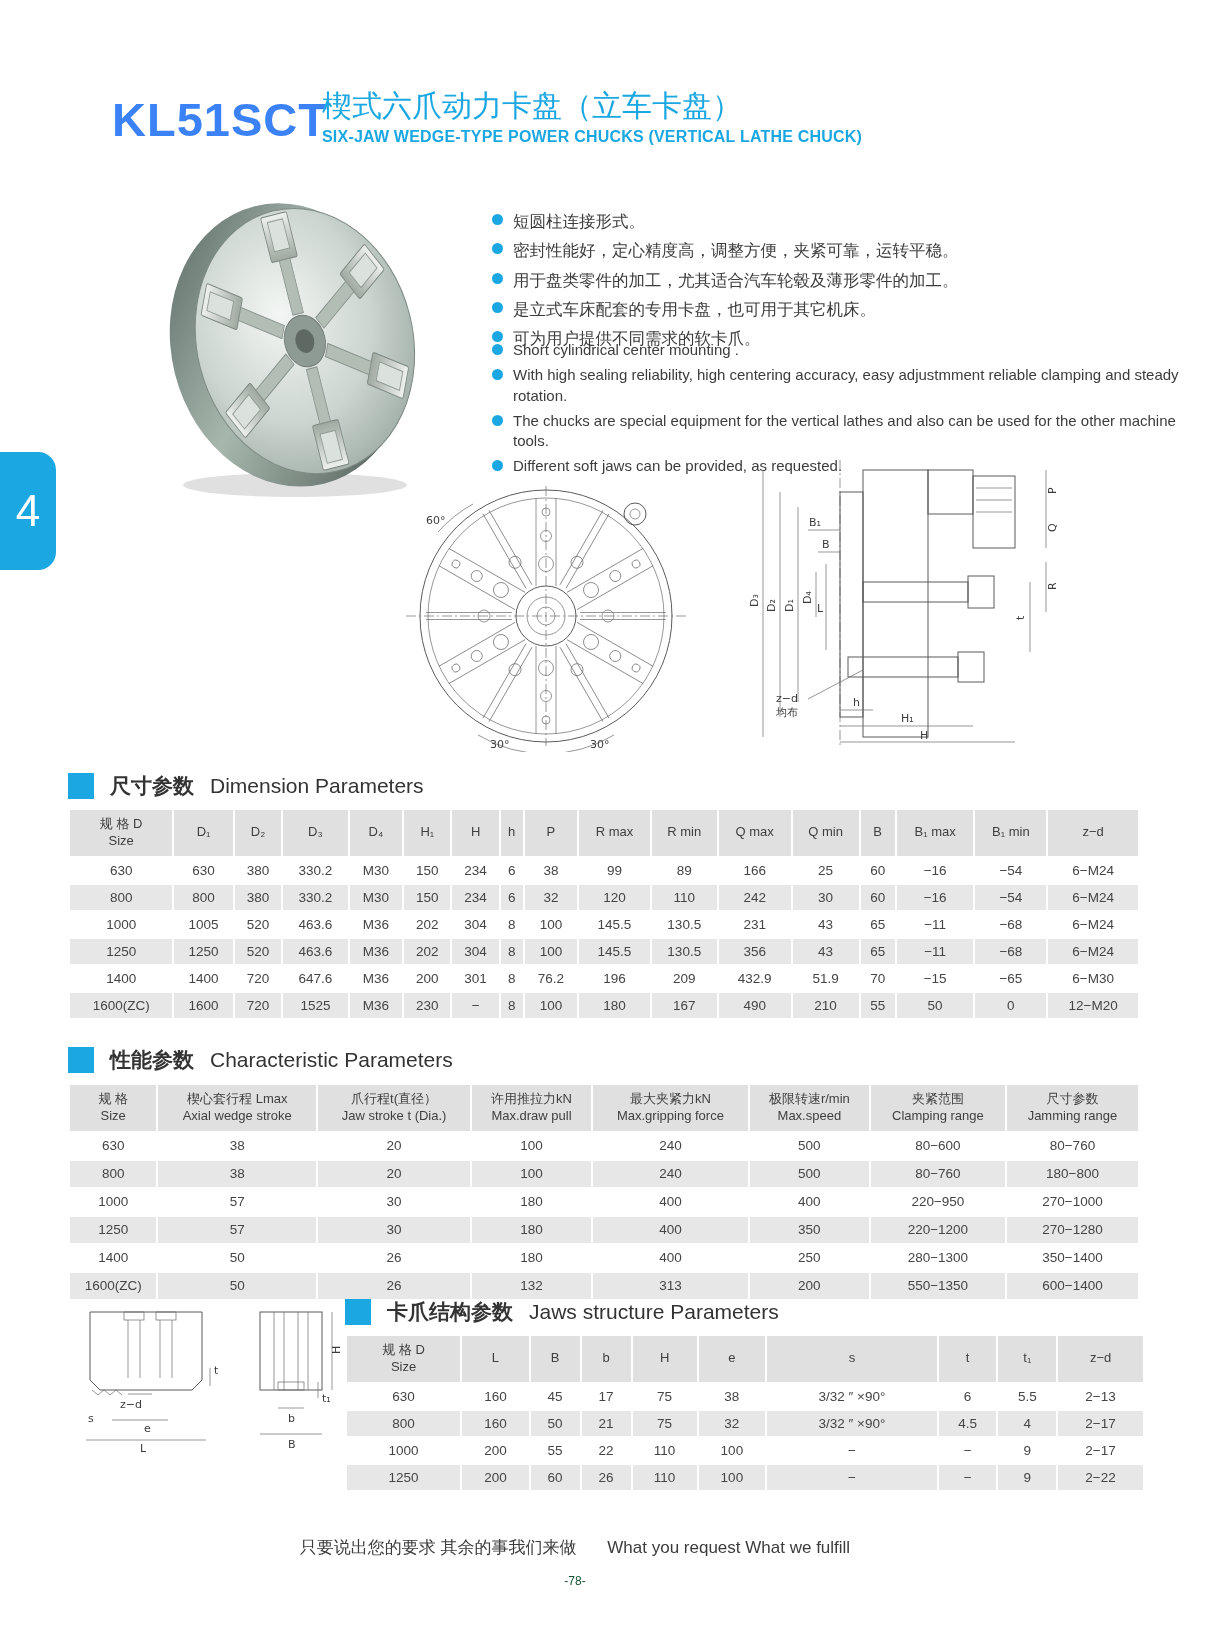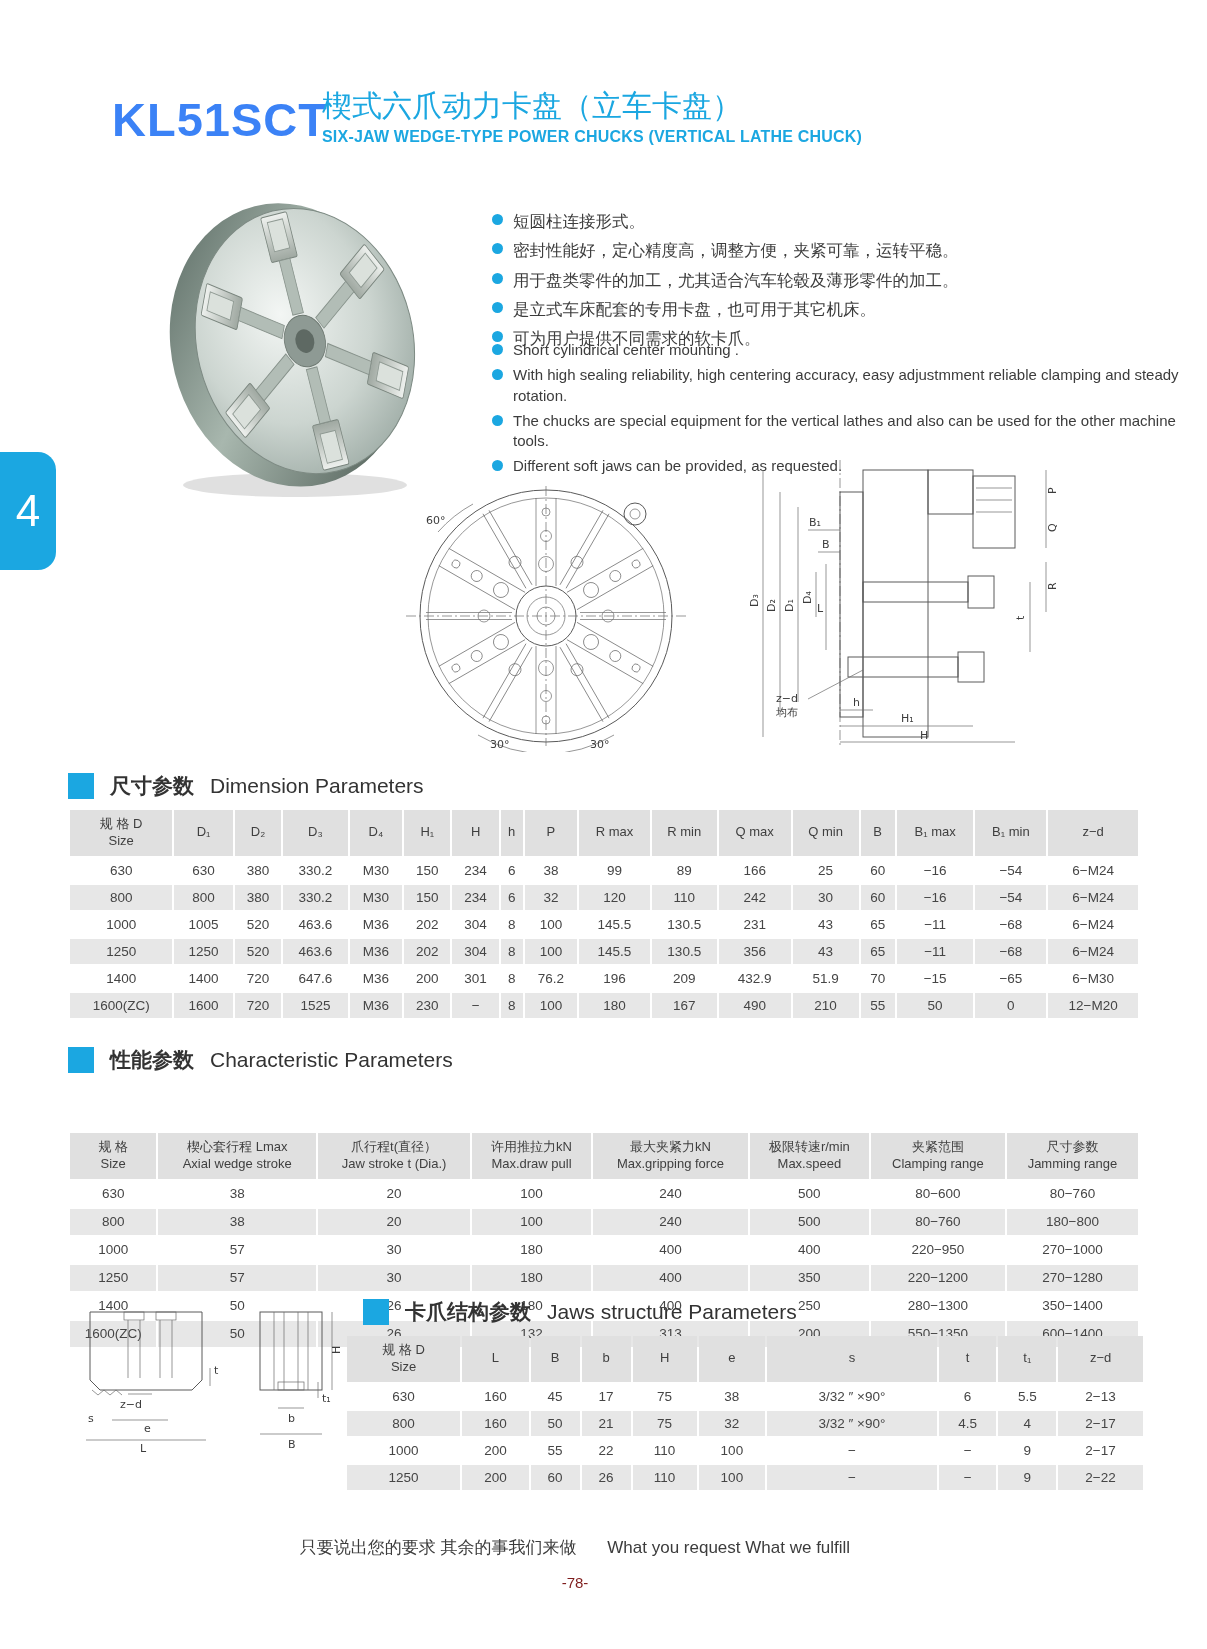--- a/index.html
+++ b/index.html
@@ -29,38 +29,38 @@
   .sec .zh{font-size:21px;font-weight:bold;color:#333;}
   .sec .en{font-size:21px;color:#333;}
 
   
   .tblwrap table{border-collapse:separate;border-spacing:2px 2px;width:100%;}
   .tblwrap th{background:#e0e0e0;font-weight:400;font-size:13px;color:#3f3f3f;text-align:center;
               padding:6px 3px;white-space:pre-line;line-height:1.3;vertical-align:middle;}
   .tblwrap td{font-size:13.5px;color:#454545;text-align:center;padding:5px 3px;white-space:nowrap;}
   .tblwrap tbody tr:nth-child(even) td{background:#e7e7e7;}
   .dim-table{left:68px;top:808px;width:1072px;}
-  .char-table{left:68px;top:1083px;width:1072px;margin-top:48px;}
+  .char-table{left:68px;top:1083px;width:1072px;}
   .char-table td{padding:5.5px 3px;}
   .jaws-table{left:345px;top:1334px;width:800px;}
 
   .sec-dim{left:68px;top:772px;}
   .sec-char{left:68px;top:1046px;}
-  .sec-jaws{left:363px;top:1298px;justify-content:center;}
+  .sec-jaws{left:345px;top:1298px;justify-content:center;}
 
   
   svg{display:block;}
   .lineart{stroke:#5a5a5a;stroke-width:1;fill:none;}
   .thin{stroke:#6a6a6a;stroke-width:0.7;fill:none;}
   .dimtxt{font-size:11px;fill:#3c3c3c;font-family:"DejaVu Sans",sans-serif;}
 
   
   .footer-slogan{left:0;top:1536px;width:1150px;text-align:center;font-size:17px;color:#3c3c3c;}
   .footer-slogan .en{margin-left:26px;}
-  .page-num{left:0;top:1574px;width:1150px;text-align:center;font-size:15px;color:#7f1d1d;}
+  .page-num{left:0;top:1574px;width:1150px;text-align:center;font-size:12px;color:#14532d;}
 </style>
 </head>
 <body>
 
 <div class="abs model">KL51SCT</div>
 <div class="abs title-zh">楔式六爪动力卡盘（立车卡盘）</div>
 <div class="abs title-en">SIX-JAW WEDGE-TYPE POWER CHUCKS (VERTICAL LATHE CHUCK)</div>
 
 <div class="abs side-tab">
   <span>4</span>

